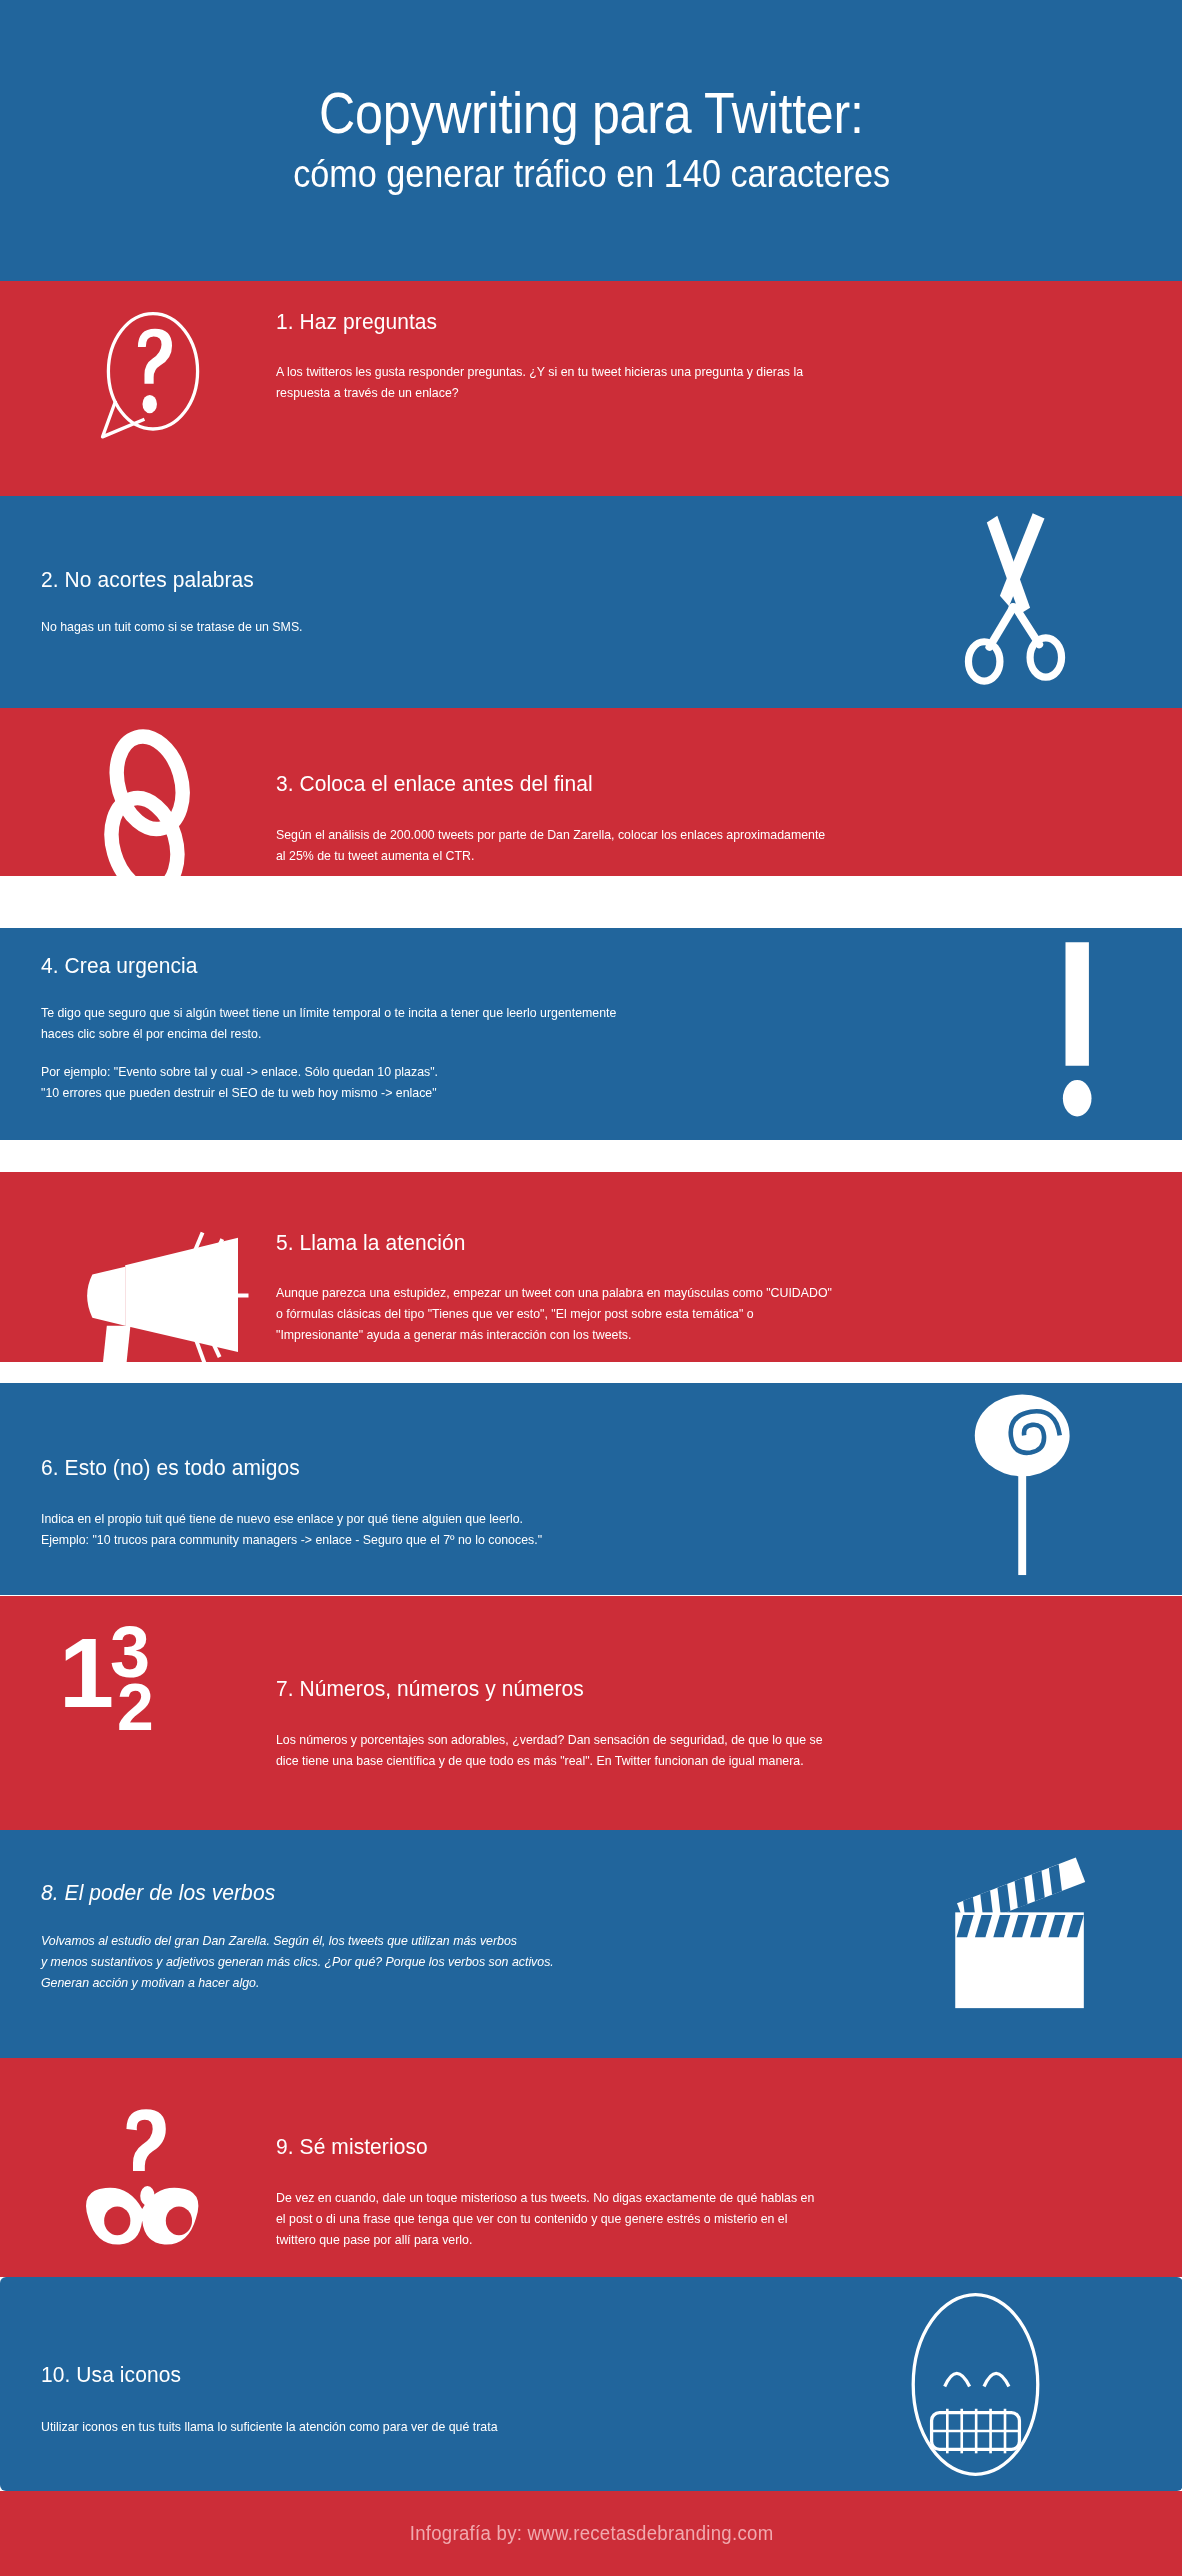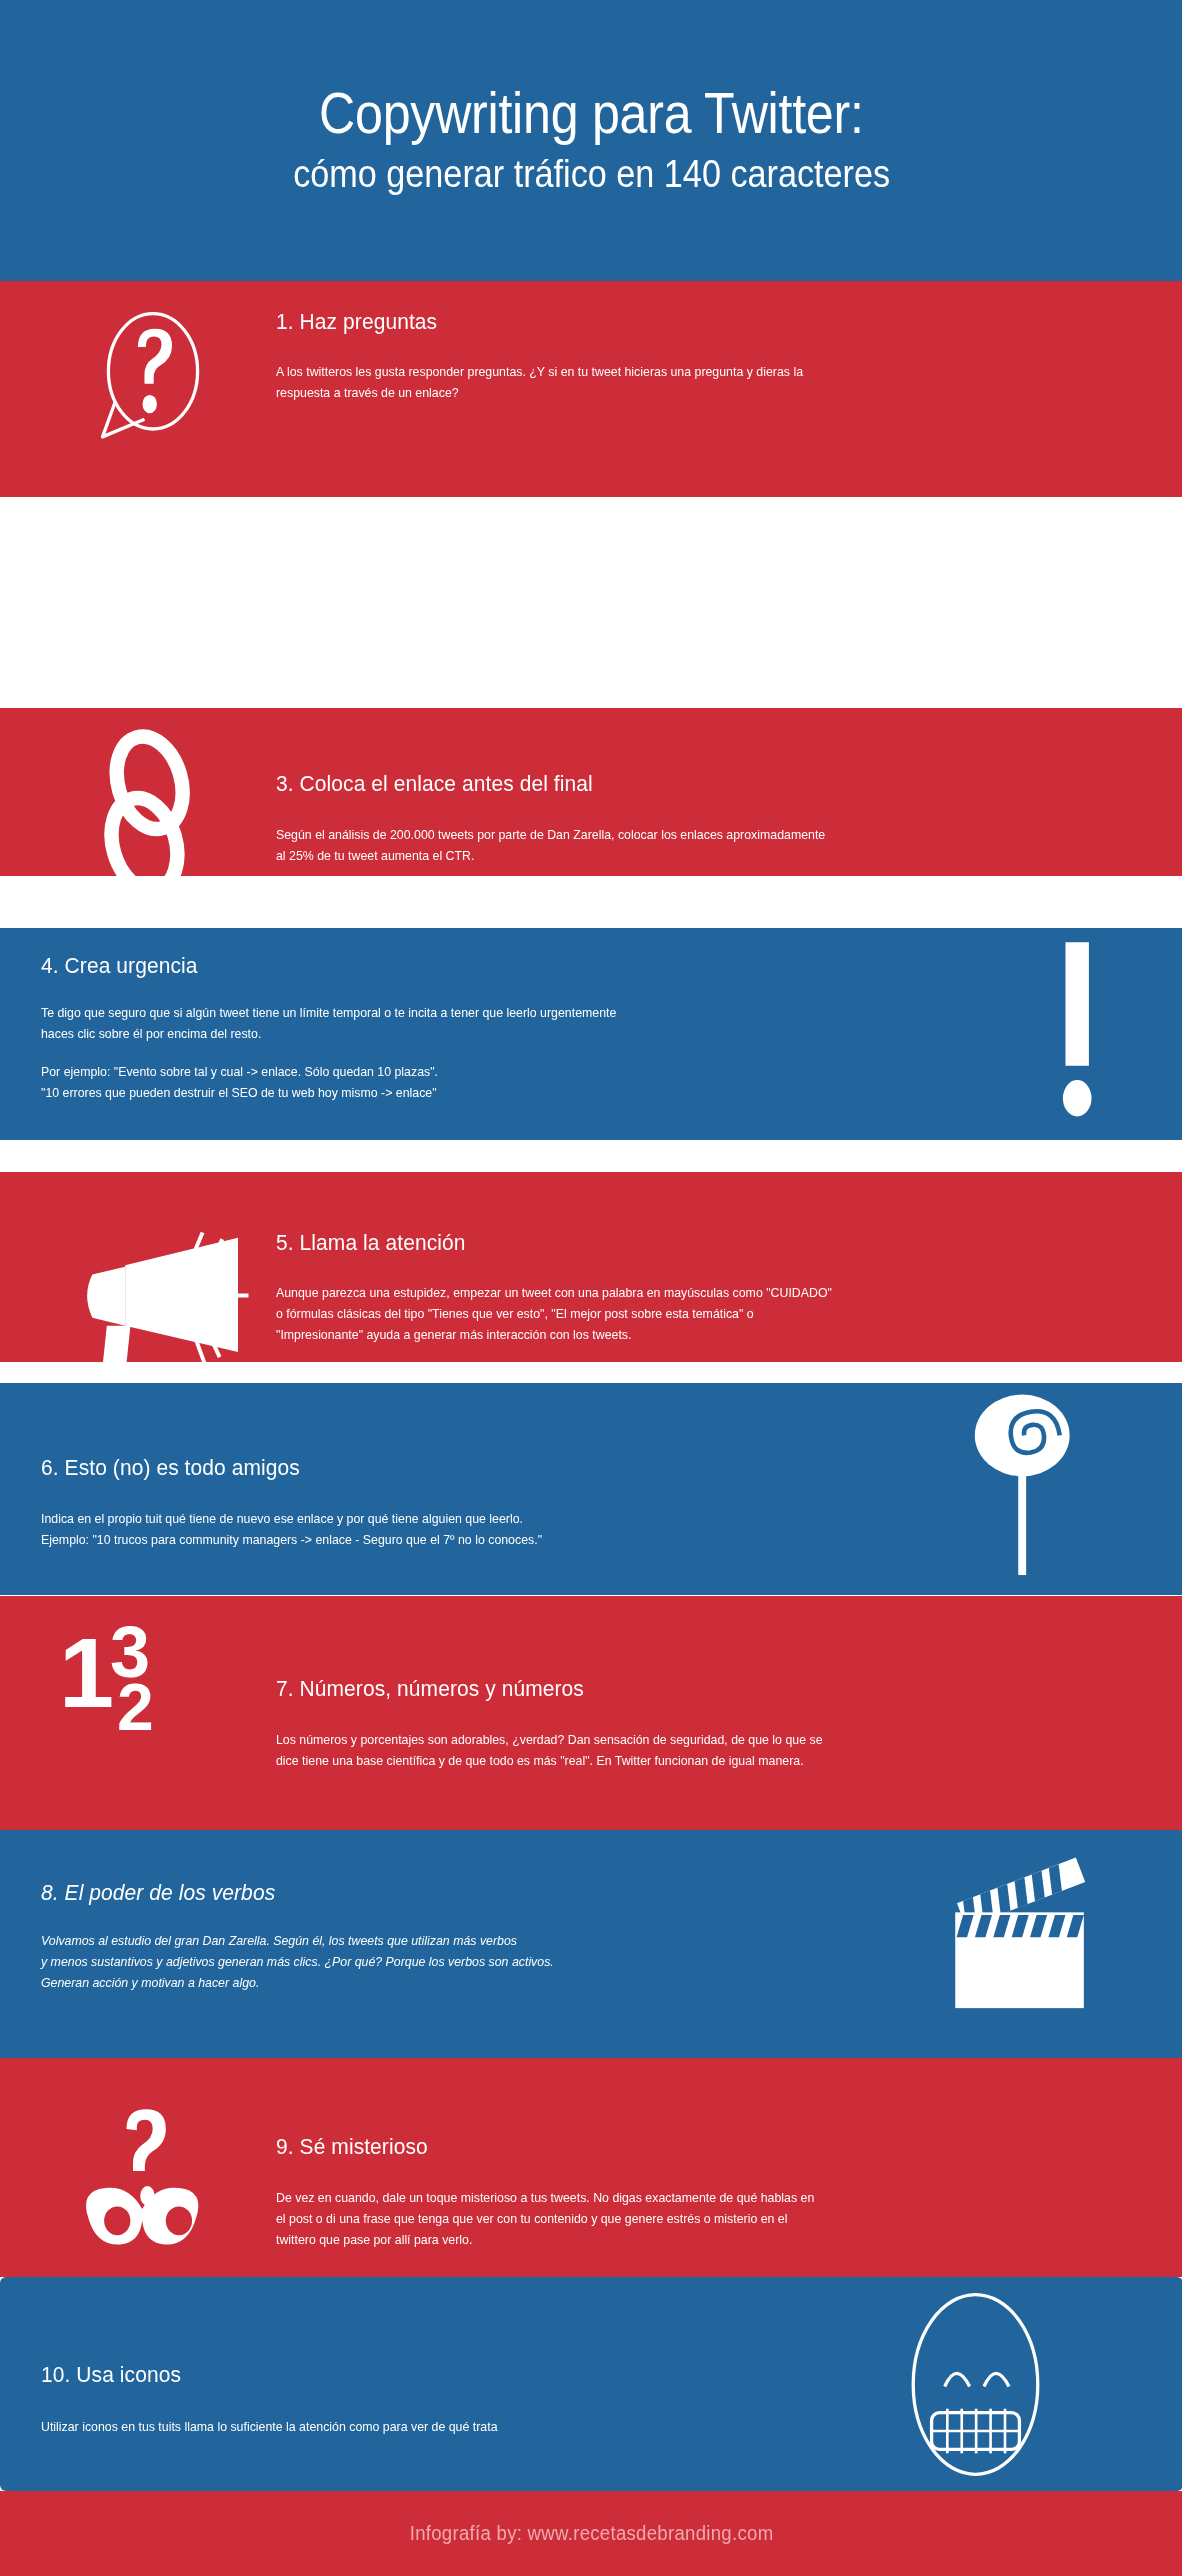--- a/index.html
+++ b/index.html
@@ -126,20 +126,37 @@
         <ellipse cx="80" cy="145" rx="11" ry="14" fill="#fff"></ellipse>
       </svg>
     </div>
     <div class="sec-title" style="left:276px;top:28px;">1. Haz preguntas</div>
     <div class="sec-body" style="left:276px;top:80px;">
       <p>A los twitteros les gusta responder preguntas.  ¿Y si en tu tweet hicieras una pregunta y dieras la</p>
       <p>respuesta a través de un enlace?</p>
     </div>
   </div>
 
+  <div class="band blue" style="top:496px;height:212px;">
+    <div class="icon-wrap" style="left:946px;top:12px;">
+      <svg width="138" height="177" viewBox="0 0 210 270">
+        <path d="M132 8 L150 16 L96 150 L82 134 Z" fill="#fff"></path>
+        <path d="M62 22 L78 12 L128 152 L112 162 Z" fill="#fff"></path>
+        <circle cx="102" cy="152" r="7" fill="#fff"></circle>
+        <path d="M102 152 L66 212" stroke="#fff" stroke-width="12" fill="none" stroke-linecap="round"></path>
+        <path d="M106 152 L142 208" stroke="#fff" stroke-width="12" fill="none" stroke-linecap="round"></path>
+        <ellipse cx="58" cy="234" rx="24" ry="30" fill="none" stroke="#fff" stroke-width="11"></ellipse>
+        <ellipse cx="152" cy="228" rx="24" ry="30" fill="none" stroke="#fff" stroke-width="11"></ellipse>
+      </svg>
+    </div>
+    <div class="sec-title" style="left:41px;top:71px;">2. No acortes palabras</div>
+    <div class="sec-body" style="left:41px;top:120px;">
+      <p>No hagas un tuit como si se tratase de un SMS.</p>
+    </div>
+  </div>
 
   <div class="band red" style="top:708px;height:168px;">
     <div class="icon-wrap" style="left:92px;top:21px;">
       <svg width="118" height="177" viewBox="0 0 180 270">
         <ellipse cx="88" cy="82" rx="48" ry="72" fill="none" stroke="#fff" stroke-width="22" transform="rotate(-16 88 82)"></ellipse>
         <ellipse cx="80" cy="176" rx="48" ry="72" fill="none" stroke="#fff" stroke-width="22" transform="rotate(-16 80 176)"></ellipse>
       </svg>
     </div>
     <div class="sec-title" style="left:276px;top:63px;">3. Coloca el enlace antes del final</div>
     <div class="sec-body" style="left:276px;top:116px;">

